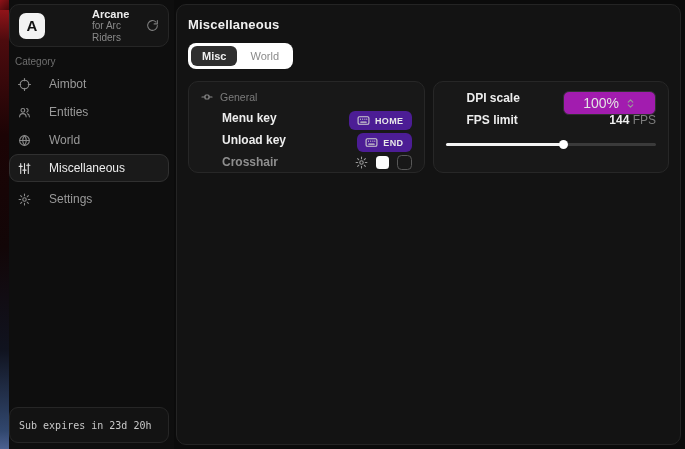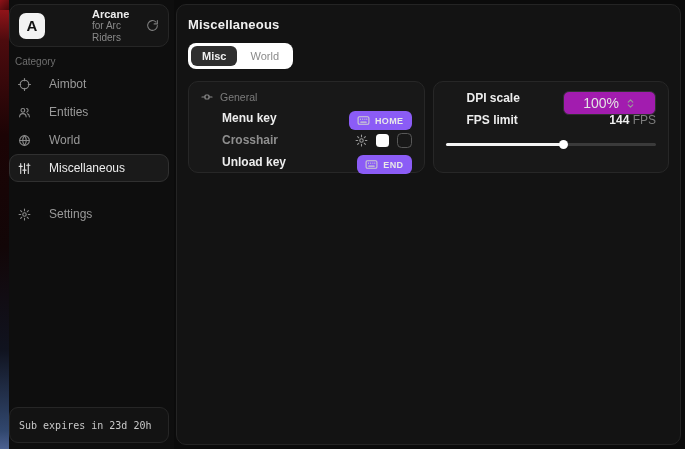--- a/index.html
+++ b/index.html
@@ -46,21 +46,21 @@
   .nav-item {
     height:28px; display:flex; align-items:center; gap:18px;
     padding:0 8px; margin-bottom:0; color:#9a9a9a; font-size:12px;
     border:1px solid transparent; border-radius:9px; cursor:pointer;
   }
   .nav-item .ni { display:flex; color:#8b8b8b; }
   .nav-item.active {
     background:#1a1a1a; border-color:#303030; color:#ededed;
   }
   .nav-item.active .ni { color:#e0e0e0; }
-  .nav-item.settings { margin-top:18px; }
+  .nav-item.settings { margin-top:3px; }
 
   .status-card {
     position:absolute; left:0; top:407px; width:160px; height:36px;
     background:#131313; border:1px solid #262626; border-radius:9px;
     padding:4px 9px; display:flex; flex-direction:column; justify-content:center; gap:1px;
   }
   .status-line1 { font-family:"DejaVu Sans Mono","Liberation Mono",monospace; font-size:10px; color:#c9c9c9; }
   .status-line2 { font-size:9.5px; color:#b5b5b5; font-weight:bold; }
 
   
@@ -90,21 +90,21 @@
     margin-bottom:8px;
   }
   .card-head .ci { display:flex; color:#8a8a8a; }
   .row {
     display:flex; align-items:flex-start; justify-content:space-between; height:22px;margin-left:21px;
   }
   .row-label { color:#ededed; font-size:12px; font-weight:bold; }
   .row-label.muted { color:#8f8f8f; }
   .key-badge {
     display:inline-flex; align-items:center; gap:5px;
-    background:#8b5cf6; border-radius:6px; padding:3px 8px;
+    background:#4c1d95; border-radius:6px; padding:3px 8px;
     color:#e8e8e8; font-size:9px; font-weight:bold; letter-spacing:.4px;
   }
   .key-badge .ki { display:flex; color:#cfcfcf; }
   .crosshair-controls { display:flex; align-items:center; gap:8px; }
   .gear-sm { display:flex; color:#9a9a9a; cursor:pointer; }
   .swatch { width:13px; height:13px; border-radius:3.5px; background:#fdfdfd; cursor:pointer; }
   .checkbox { width:15px; height:15px; border:1.5px solid #585858; border-radius:4.5px; background:transparent; cursor:pointer; }
 
   .dpi-pill {
     display:inline-flex; align-items:center; gap:6px;
@@ -251,46 +251,46 @@
                 <rect x="2" y="5" width="20" height="14" rx="2.5"></rect>
                   <line x1="7" y1="15" x2="17" y2="15"></line>
                   <path d="M6.5 9.5h.01M10.5 9.5h.01M14.5 9.5h.01M18 9.5h.01"></path>
               </svg>
             </span>
             <span>HOME</span>
           </span>
         </div>
 
         <div class="row">
+          <span class="row-label">Unload key</span>
+          <span class="key-badge">
+            <span class="ki">
+              <svg width="13" height="13" viewBox="0 0 24 24" fill="none" stroke="currentColor" stroke-width="2" stroke-linecap="round">
+                <rect x="2" y="5" width="20" height="14" rx="2.5"></rect>
+                  <line x1="7" y1="15" x2="17" y2="15"></line>
+                  <path d="M6.5 9.5h.01M10.5 9.5h.01M14.5 9.5h.01M18 9.5h.01"></path>
+              </svg>
+            </span>
+            <span>END</span>
+          </span>
+        </div>
+
+        <div class="row">
           <span class="row-label muted">Crosshair</span>
           <span class="crosshair-controls">
             <span class="gear-sm">
               <svg width="13" height="13" viewBox="0 0 24 24" fill="none" stroke="currentColor" stroke-width="2" stroke-linecap="round">
                 <circle cx="12" cy="12" r="3.2"></circle>
                 <path d="M12 2v3M12 19v3M2 12h3M19 12h3M4.9 4.9l2.1 2.1M17 17l2.1 2.1M19.1 4.9L17 7M7 17l-2.1 2.1"></path>
               </svg>
             </span>
             <span class="swatch"></span>
             <span class="checkbox"></span>
           </span>
         </div>
-
-        <div class="row">
-          <span class="row-label">Unload key</span>
-          <span class="key-badge">
-            <span class="ki">
-              <svg width="13" height="13" viewBox="0 0 24 24" fill="none" stroke="currentColor" stroke-width="2" stroke-linecap="round">
-                <rect x="2" y="5" width="20" height="14" rx="2.5"></rect>
-                  <line x1="7" y1="15" x2="17" y2="15"></line>
-                  <path d="M6.5 9.5h.01M10.5 9.5h.01M14.5 9.5h.01M18 9.5h.01"></path>
-              </svg>
-            </span>
-            <span>END</span>
-          </span>
-        </div>
       </div>
 
       <div class="card">
 
         <div class="row">
           <span class="row-label">DPI scale</span>
           <span class="dpi-pill">
             <span>100%</span>
             <span class="di">
               <svg width="11" height="11" viewBox="0 0 24 24" fill="none" stroke="currentColor" stroke-width="2.4" stroke-linecap="round" stroke-linejoin="round">

